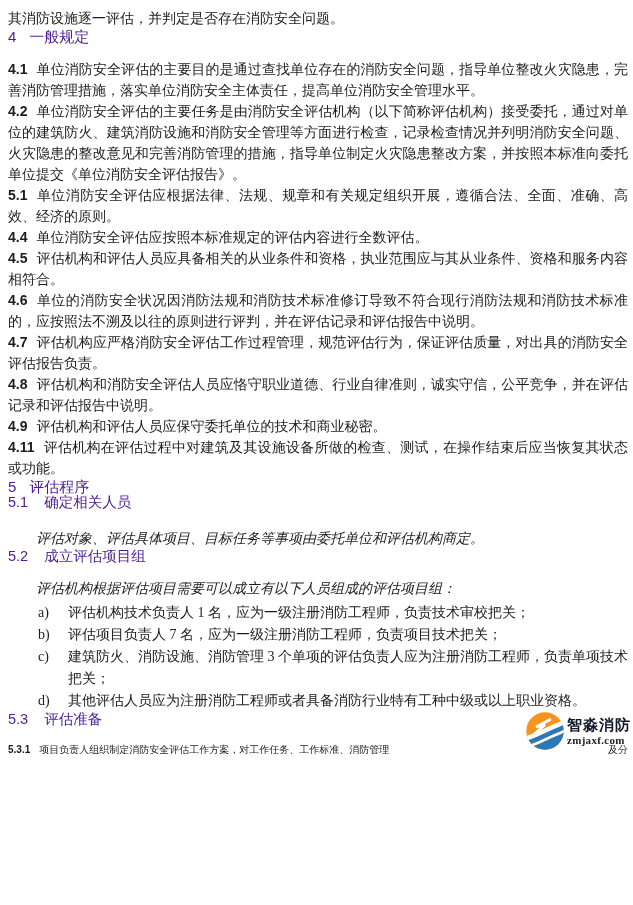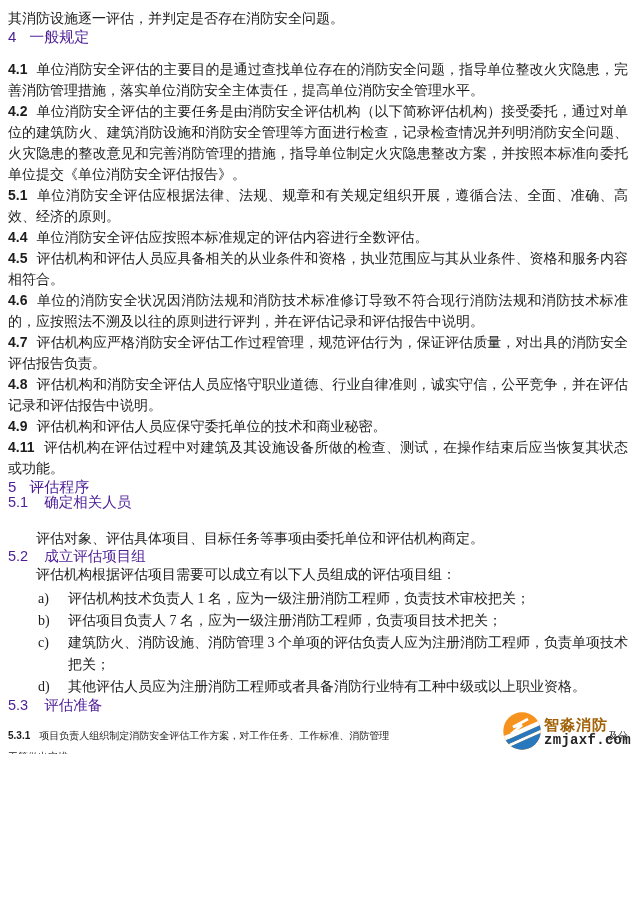--- a/index.html
+++ b/index.html
@@ -34,25 +34,25 @@
   h2.chapter { font-size:15px; line-height:16px; }
   h3.sub { font-size:14.5px; line-height:15px; }
   .h-num { margin-right:13px; }
   .h-num-sub { margin-right:16px; }
   .mt-ch4 { margin-top:21px; }
   .mt-first-clause { margin-top:14px; }
   .mt-ch5 { margin-top:20px; }
   .mt-h51 { margin-top:19px; }
   .mt-p51 { margin-top:18px; }
   .mt-h52 { margin-top:13px; }
-  .mt-p52 { }
+  .mt-p52 { margin-top:14px; }
   .mt-items { margin-top:3px; }
   .mt-h53 { margin-top:7px; }
   .mt-c531 { margin-top:12px; }
-  .indent { text-indent:2em; }
+  .indent { text-indent:2em;font-style:italic; }
   .items { }
   .li {
     display:flex;
     font-size:14px;
     line-height:22px;
     margin-left:30px;
   }
   .li .marker { flex:0 0 30px; }
   .li .li-text { flex:1; text-align:justify; }
   .l531 {
@@ -71,26 +71,26 @@
     align-items:center;
     gap:3px;
   }
   .wm-text { display:flex; flex-direction:column; }
   .wm-brand {
     font-family:"Liberation Sans","DejaVu Sans",sans-serif;
     font-weight:700;
     font-size:15px;
     line-height:18px;
     letter-spacing:1px;
-    color:#a16207;
+    color:#0f172a;
   }
   .wm-domain {
-    font-family:Liberation Mono, monospace;
+    font-family:Liberation Serif, serif;
     font-weight:700;
-    font-size:14px;
+    font-size:11px;
     line-height:13px;
     letter-spacing:0.3px;
     color:#262626;
   }
 </style>
 </head>
 <body>
 
 <div class="page">
 

